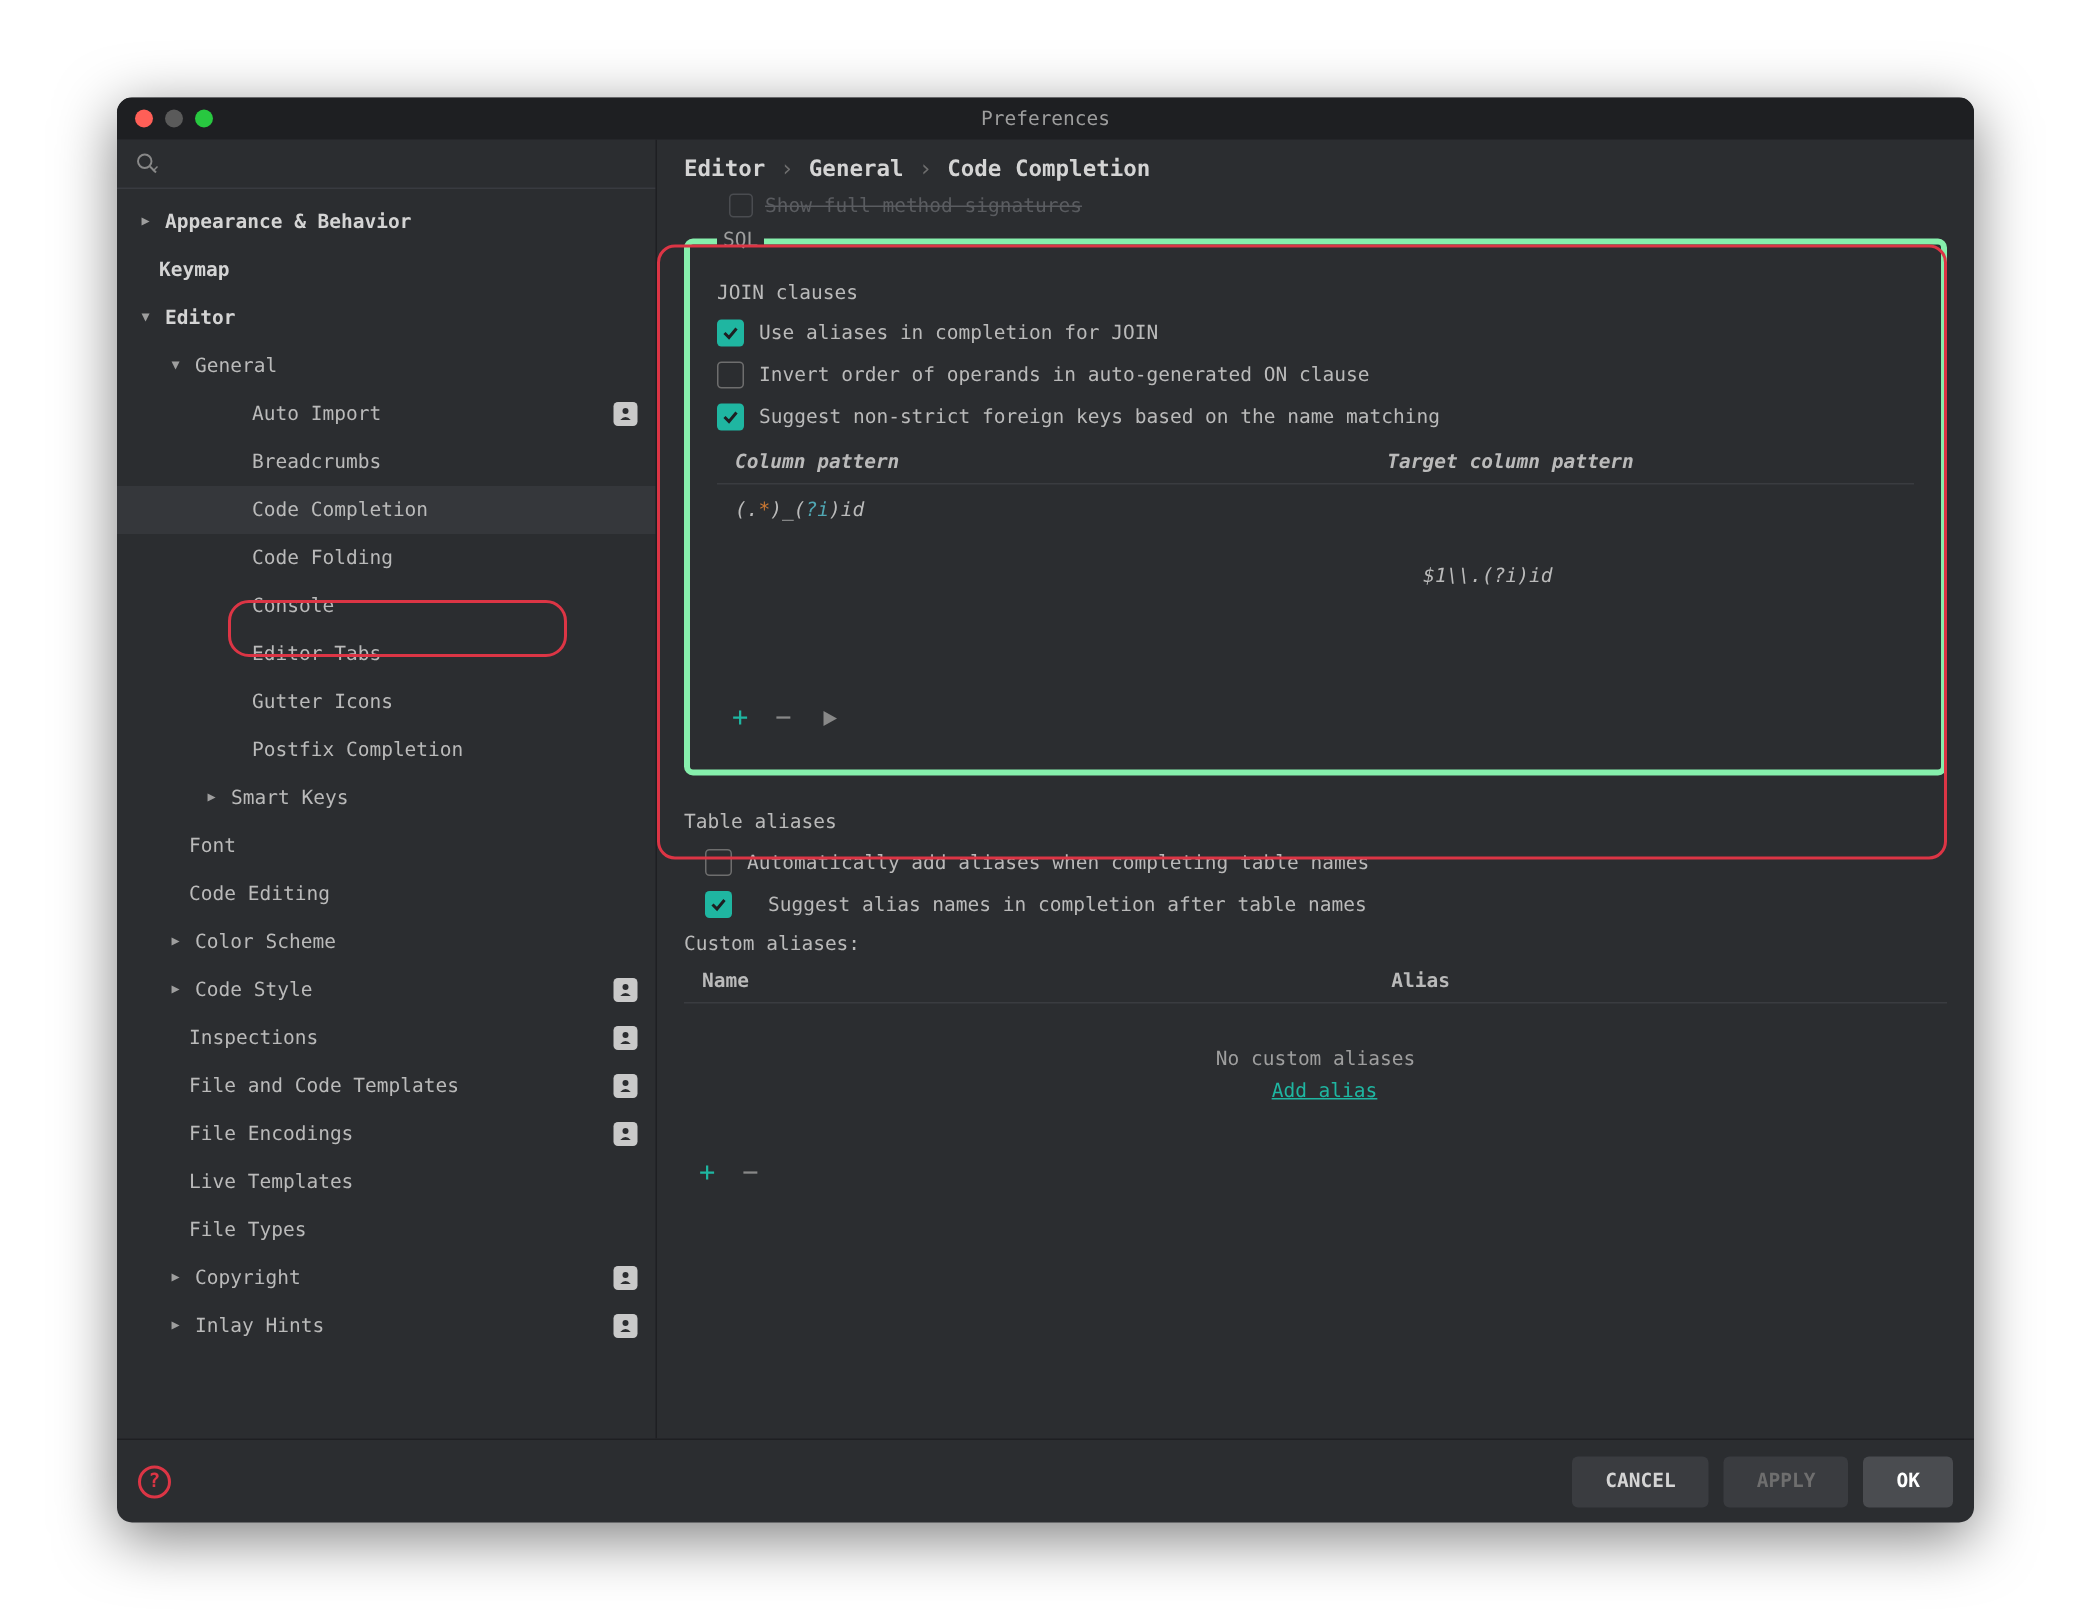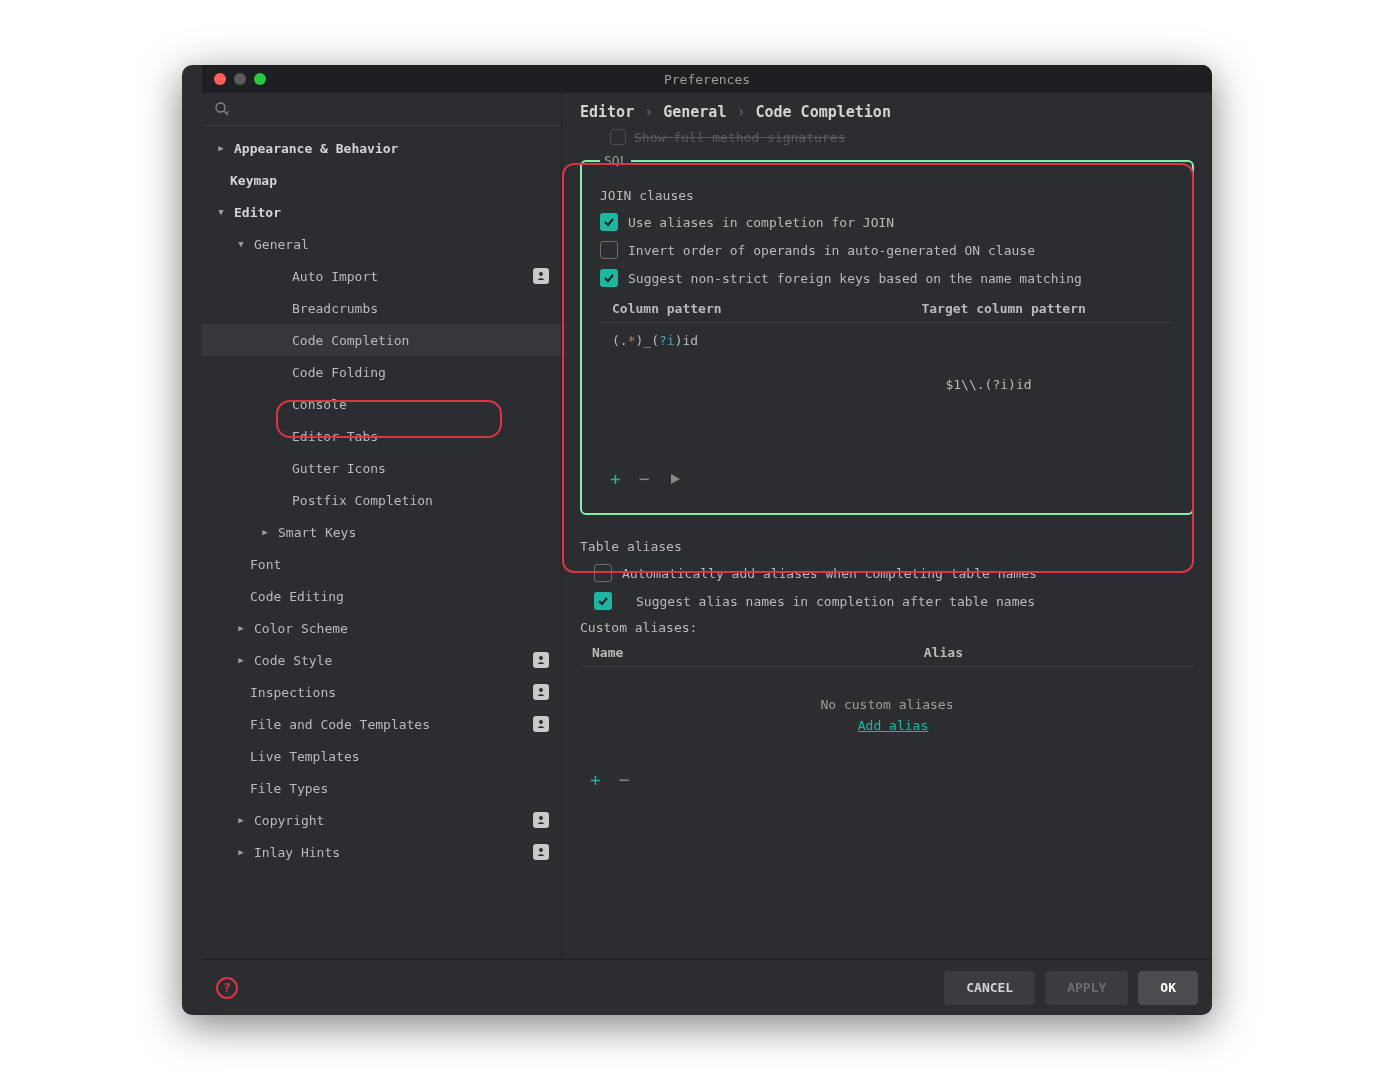--- a/index.html
+++ b/index.html
@@ -8,29 +8,28 @@
   font-family: 'Monaco', 'Menlo', 'Consolas', monospace;
   font-size: 13px;
   color: #bababa;
   display: flex;
   justify-content: center;
   align-items: center;
   height: 1080px;
   width: 1394px;
 }
 .window {
-  width: 1030px;
+  width: 1238px;
   height: 950px;
   background: #2b2d30;
   border-radius: 10px;
   overflow: hidden;
   display: flex;
   flex-direction: column;
   box-shadow: 0 10px 40px rgba(0,0,0,0.5);
-  padding-left: 20px;
 }
 .titlebar {
   height: 28px;
   background: #1e1f22;
   display: flex;
   align-items: center;
   position: relative;
 }
 .traffic-lights {
   display: flex;
@@ -148,21 +147,21 @@
   display: flex;
   align-items: center;
   gap: 8px;
 }
 .faded-check {
   width: 16px; height: 16px;
   border: 1.5px solid #4a4c50;
   border-radius: 3px;
 }
 fieldset.sql-group {
-  border: 2px solid #86efac;
+  border: 4px solid #86efac;
   border-radius: 6px;
   padding: 14px 18px 18px;
   position: relative;
 }
 fieldset.sql-group legend {
   padding: 0 4px;
   color: #9e9e9e;
   font-size: 13px;
 }
 .section-heading {
@@ -181,20 +180,21 @@
   display: flex;
   align-items: center;
   justify-content: center;
   flex-shrink: 0;
 }
 .chk.checked { background: #1fb6a1; }
 .chk.unchecked { border: 1.5px solid #6e6e6e; }
 .chk svg { display: block; }
 .pattern-table {
   margin-top: 14px;
+  font-style: italic;
 }
 .pt-header {
   display: flex;
   border-bottom: 1px solid #3a3c40;
   padding-bottom: 6px;
   font-weight: bold;
   color: #bababa;
 }
 .pt-col1 { width: 56%; padding-left: 12px; }
 .pt-col2 { flex: 1; }
@@ -397,20 +397,29 @@
           <div class="tree-item indent-1">
             <span class="label">File and Code Templates</span>
             <span class="badge-icon">
               <svg width="10" height="10" viewBox="0 0 10 10">
                 <circle cx="5" cy="3" r="2" fill="#2b2d30"></circle>
                 <path d="M1.5 9 Q5 5 8.5 9 Z" fill="#2b2d30"></path>
               </svg>
             </span>
           </div>
           <div class="tree-item indent-1">
+            <span class="label">File Encodings</span>
+            <span class="badge-icon">
+              <svg width="10" height="10" viewBox="0 0 10 10">
+                <circle cx="5" cy="3" r="2" fill="#2b2d30"></circle>
+                <path d="M1.5 9 Q5 5 8.5 9 Z" fill="#2b2d30"></path>
+              </svg>
+            </span>
+          </div>
+          <div class="tree-item indent-1">
             <span class="label">Live Templates</span>
           </div>
           <div class="tree-item indent-1">
             <span class="label">File Types</span>
           </div>
           <div class="tree-item arrow-1">
             <span class="arrow">▶</span>
             <span style="width: 6px; display: inline-block;"></span>
             <span class="label">Copyright</span>
             <span class="badge-icon">

